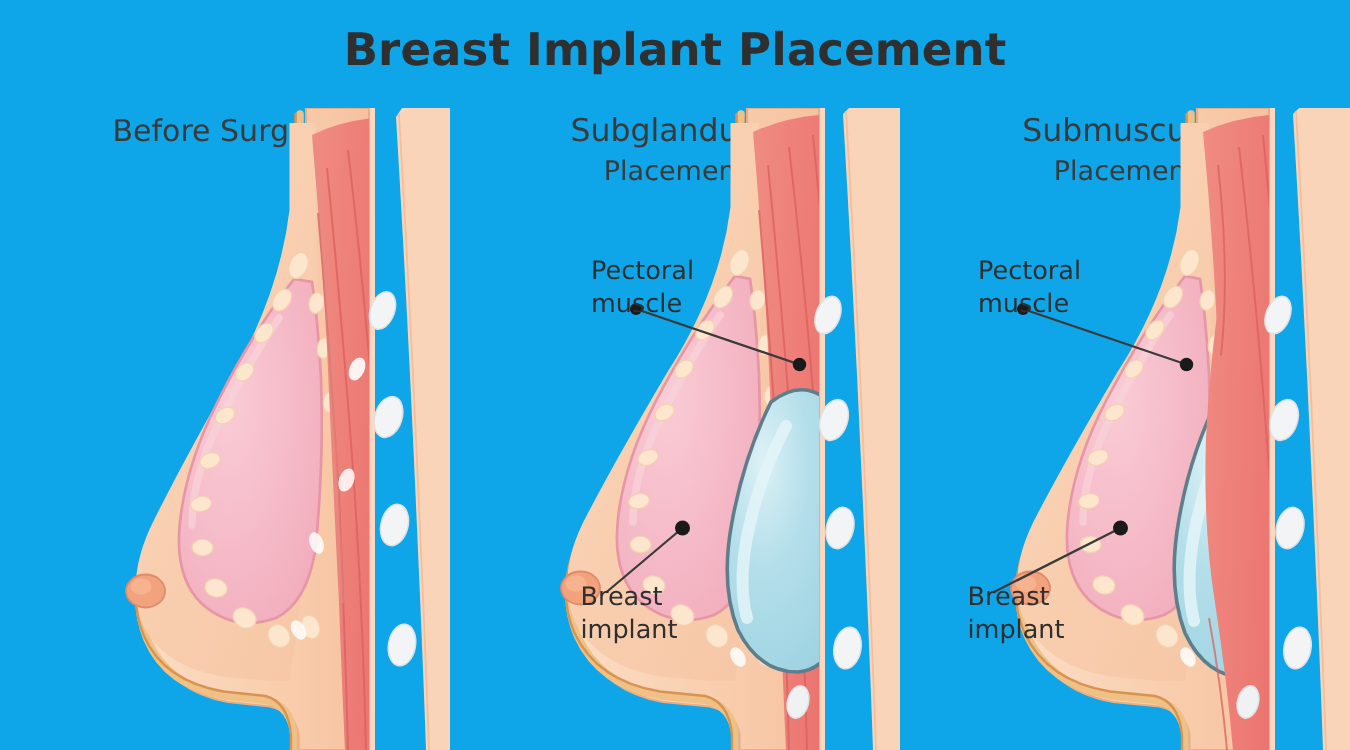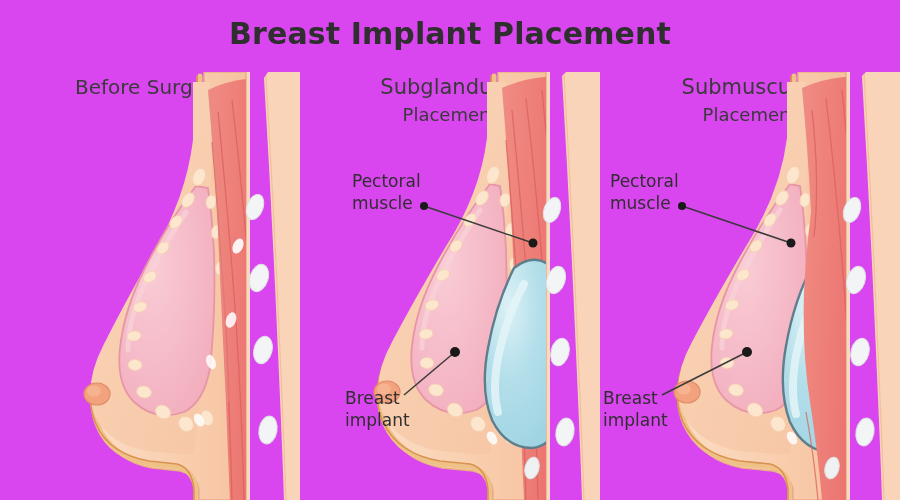--- a/index.html
+++ b/index.html
@@ -12,21 +12,21 @@
     width: 900px;
     height: 500px;
     overflow: hidden;
     font-family: "DejaVu Sans", "Liberation Sans", sans-serif;
     position: relative;
   }
   #infographic {
     position: relative;
     width: 900px;
     height: 500px;
-    background: #d946ef;
+    background: #0ea5e9;
   }
   .page-title {
     position: absolute;
     top: 16px;
     left: 0;
     width: 900px;
     text-align: center;
     font-size: 30px;
     font-weight: 700;
     letter-spacing: 0.1px;
@@ -81,20 +81,21 @@
     pointer-events: none;
   }
   .callout-label {
     position: absolute;
     color: #2f2f2f;
     font-size: 17px;
     line-height: 22px;
     font-weight: 400;
     white-space: pre-line;
     text-align: left;
+    margin-left: 42px;
   }
   .lbl-pectoral-2 { left: 52px; top: 98px; }
   .lbl-implant-2  { left: 45px; top: 315px; }
   .lbl-pectoral-3 { left: 10px;  top: 98px; }
   .lbl-implant-3  { left: 3px;  top: 315px; }
 </style>
 </head>
 <body>
 
 <div id="infographic">

